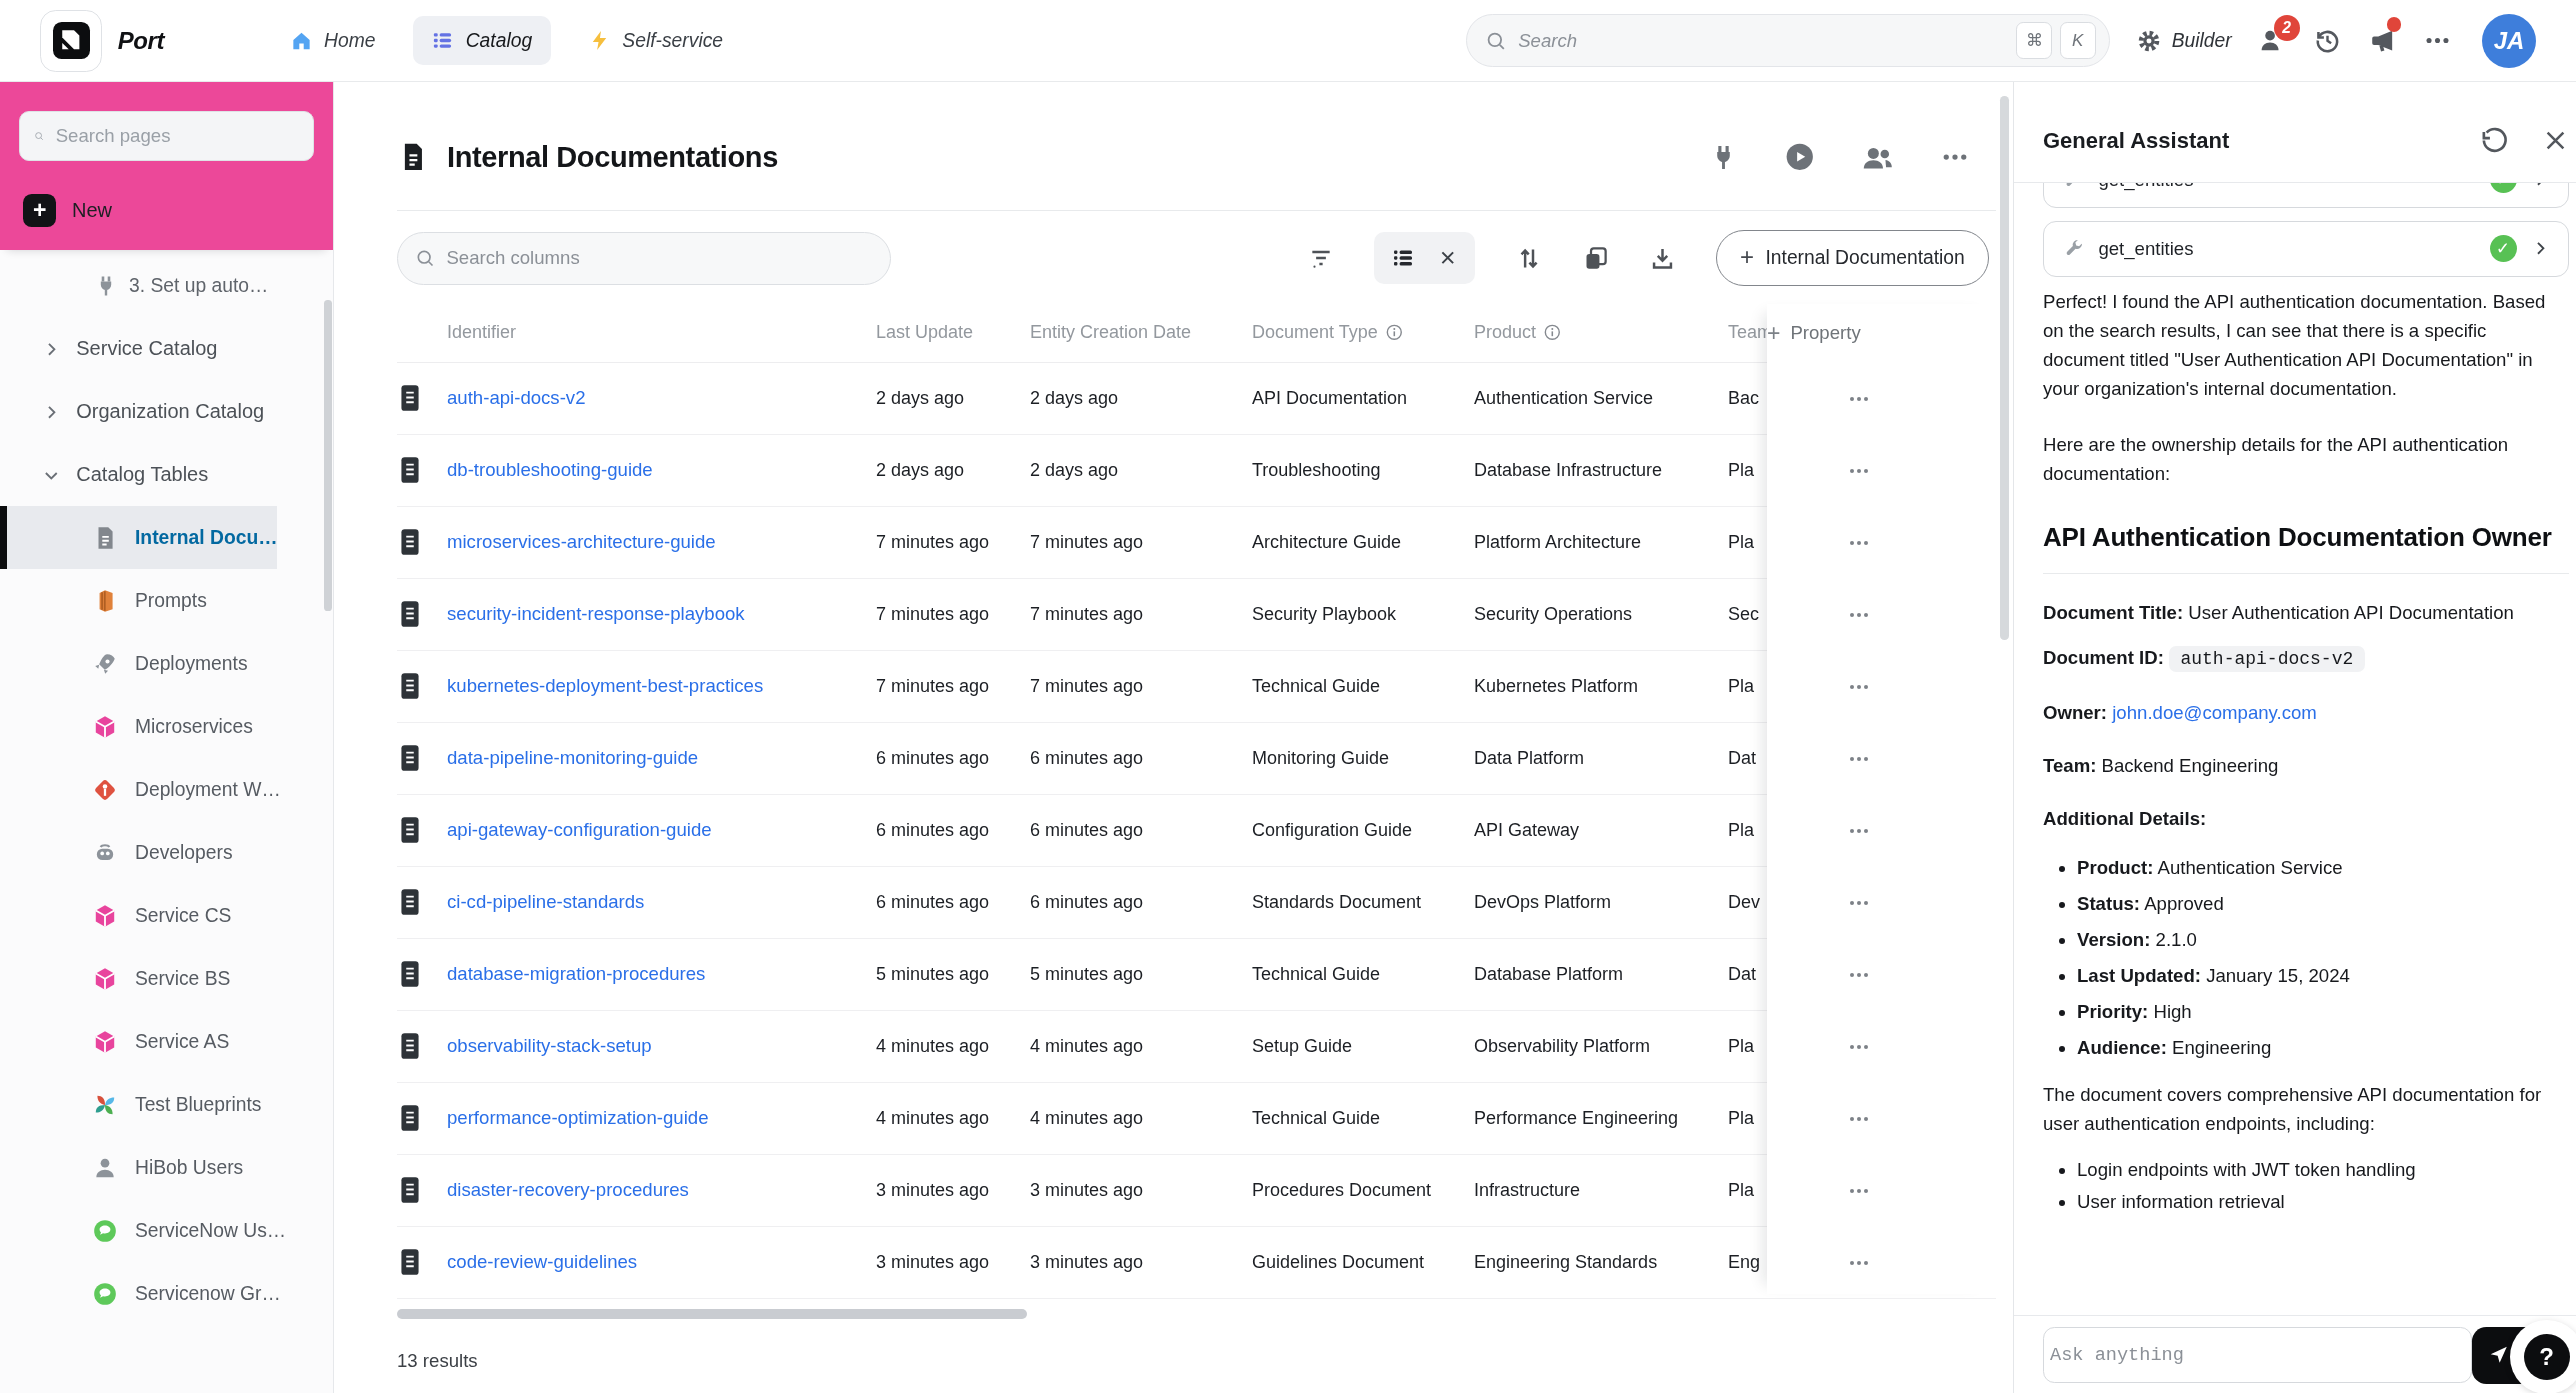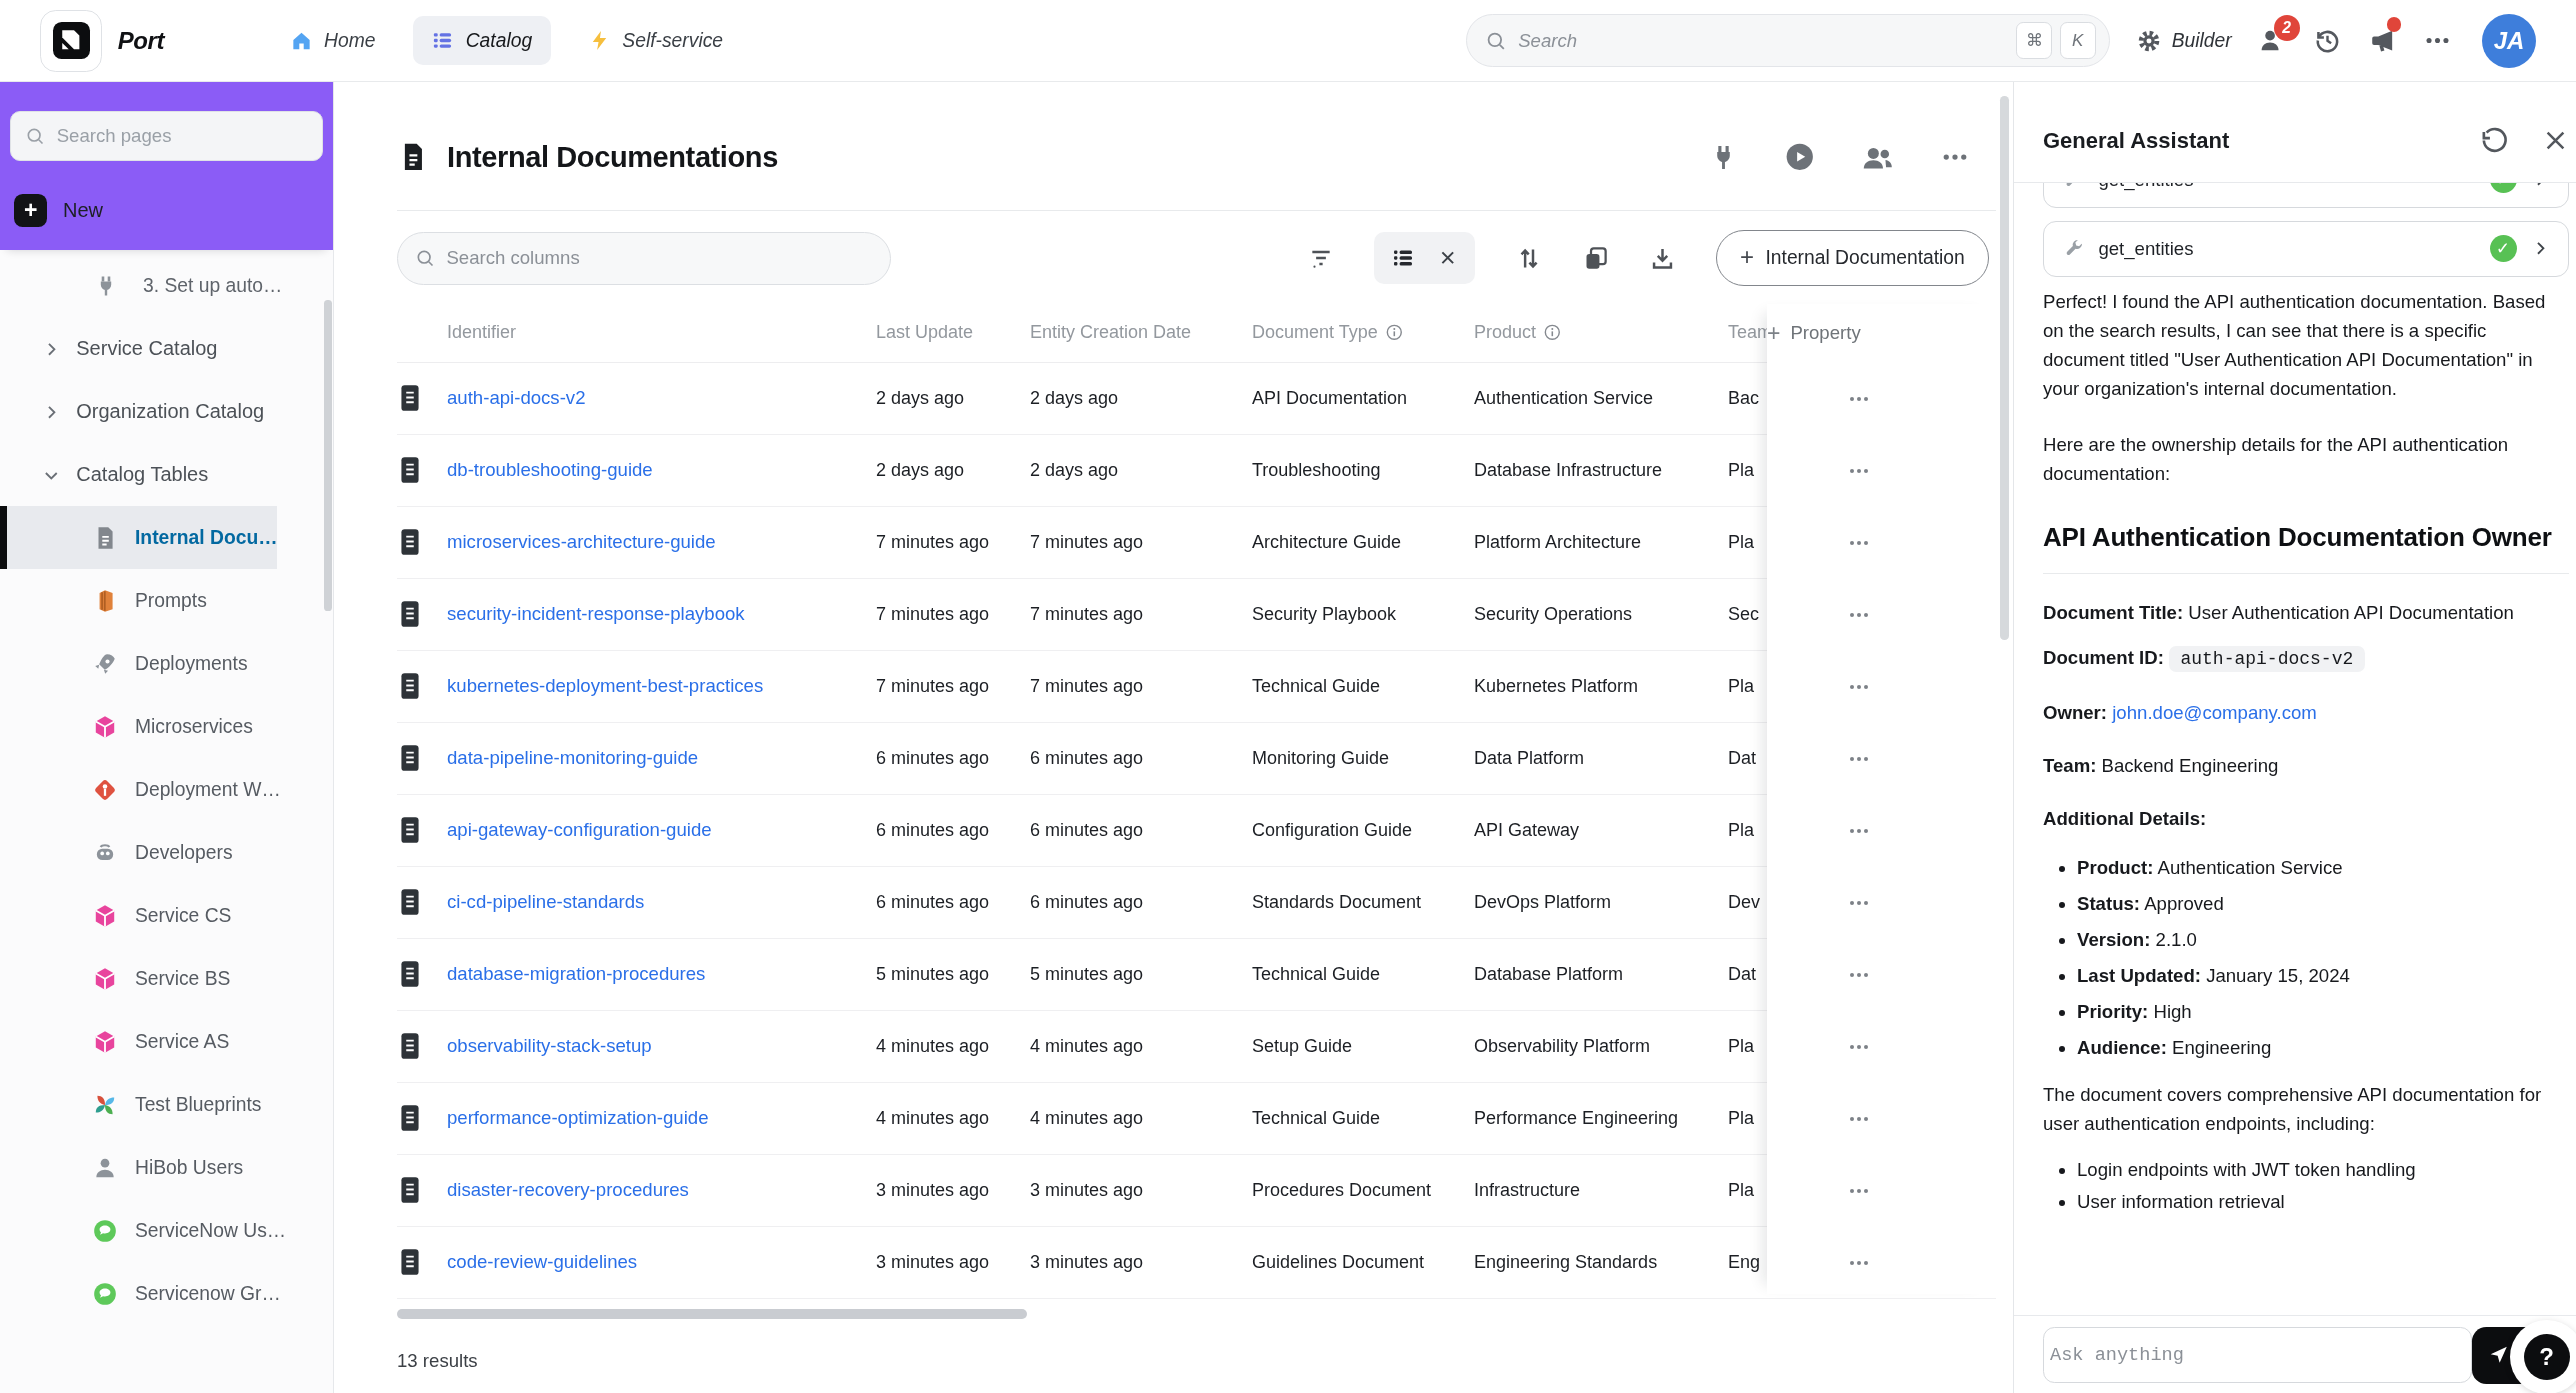--- a/index.html
+++ b/index.html
@@ -29,30 +29,30 @@
   .icon-btn .lbl { font-size:19.3px; color:#2f3338; }
   .badge { position:absolute; top:-11.4px; right:-13px; min-width:26px; height:26px; border-radius:13px; background:#e0453a; color:#fff; font-size:15.7px; font-weight:700; display:flex; align-items:center; justify-content:center; padding:0 5.7px; }
   .dot { position:absolute; top:-8.6px; right:-4.3px; width:14.3px; height:14.3px; border-radius:50%; background:#e0453a; }
   .avatar { width:54px; height:54px; border-radius:50%; background:#3e7edb; color:#fff; font-size:24px; font-weight:700; display:flex; align-items:center; justify-content:center; margin-left:4.3px; }
 
   
   .shell { display:flex; height:1312px; }
 
   
   .sidebar { width:334px; background:#fbfbfc; border-right:1.4px solid #e6e8eb; position:relative; flex:none; }
-  .side-top { padding:29px 10px 17px; box-shadow:0 7.2px 8.6px -7.2px rgba(20,24,31,.18); position:relative; z-index:2; background:#8b5cf6; }
+  .side-top { padding:29px 19px 17px; box-shadow:0 7.2px 8.6px -7.2px rgba(20,24,31,.18); position:relative; z-index:2; background:#ec4899; }
   .side-search { height:50px; border:1.4px solid #dfe2e6; background:#f4f5f7; border-radius:10px; display:flex; align-items:center; gap:11.4px; padding:0 14.3px; }
   .side-search input { flex:1; border:none; background:transparent; font-size:18.6px; }
   .side-search input::placeholder { color:#9aa0a7; }
   .new-row { margin-top:26px; height:46px; display:flex; align-items:center; gap:15.7px; padding:0 4.3px; }
   .new-ic { width:33px; height:33px; border-radius:8.6px; background:#121316; color:#fff; font-size:23px; display:flex; align-items:center; justify-content:center; font-weight:600; }
   .new-lbl { font-size:20px; color:#1c1f23; }
   .tree { padding-top:4.3px; }
   .trow-s { height:63px; display:flex; align-items:center; }
-  .setup { padding-left:94px; gap:25px; color:#5f646b; font-size:19.3px; }
+  .setup { padding-left:94px; gap:11px; color:#5f646b; font-size:19.3px; }
   .group { padding-left:42px; gap:15.7px; color:#4c5157; font-size:20px; }
   .chev { color:#6a6f76; }
   .item { padding-left:92px; gap:17px; font-size:19.3px; color:#565b62; margin-right:10px; }
   .item .ilabel { white-space:nowrap; overflow:hidden; max-width:179px; }
   .item.selected { background:#e8eaee; color:#0369a1; font-weight:700; position:relative; margin-right:10px; }
   .item.selected::before { content:""; position:absolute; left:0; top:0; bottom:0; width:7.2px; background:#0c0d0f; }
   .side-scroll { position:absolute; right:1.4px; top:218px; width:7.2px; height:311px; background:#cfd2d6; border-radius:3.6px; }
 
   
   .main { width:1679px; flex:none; position:relative; padding:0 17px 0 63px; background:#fff; }

